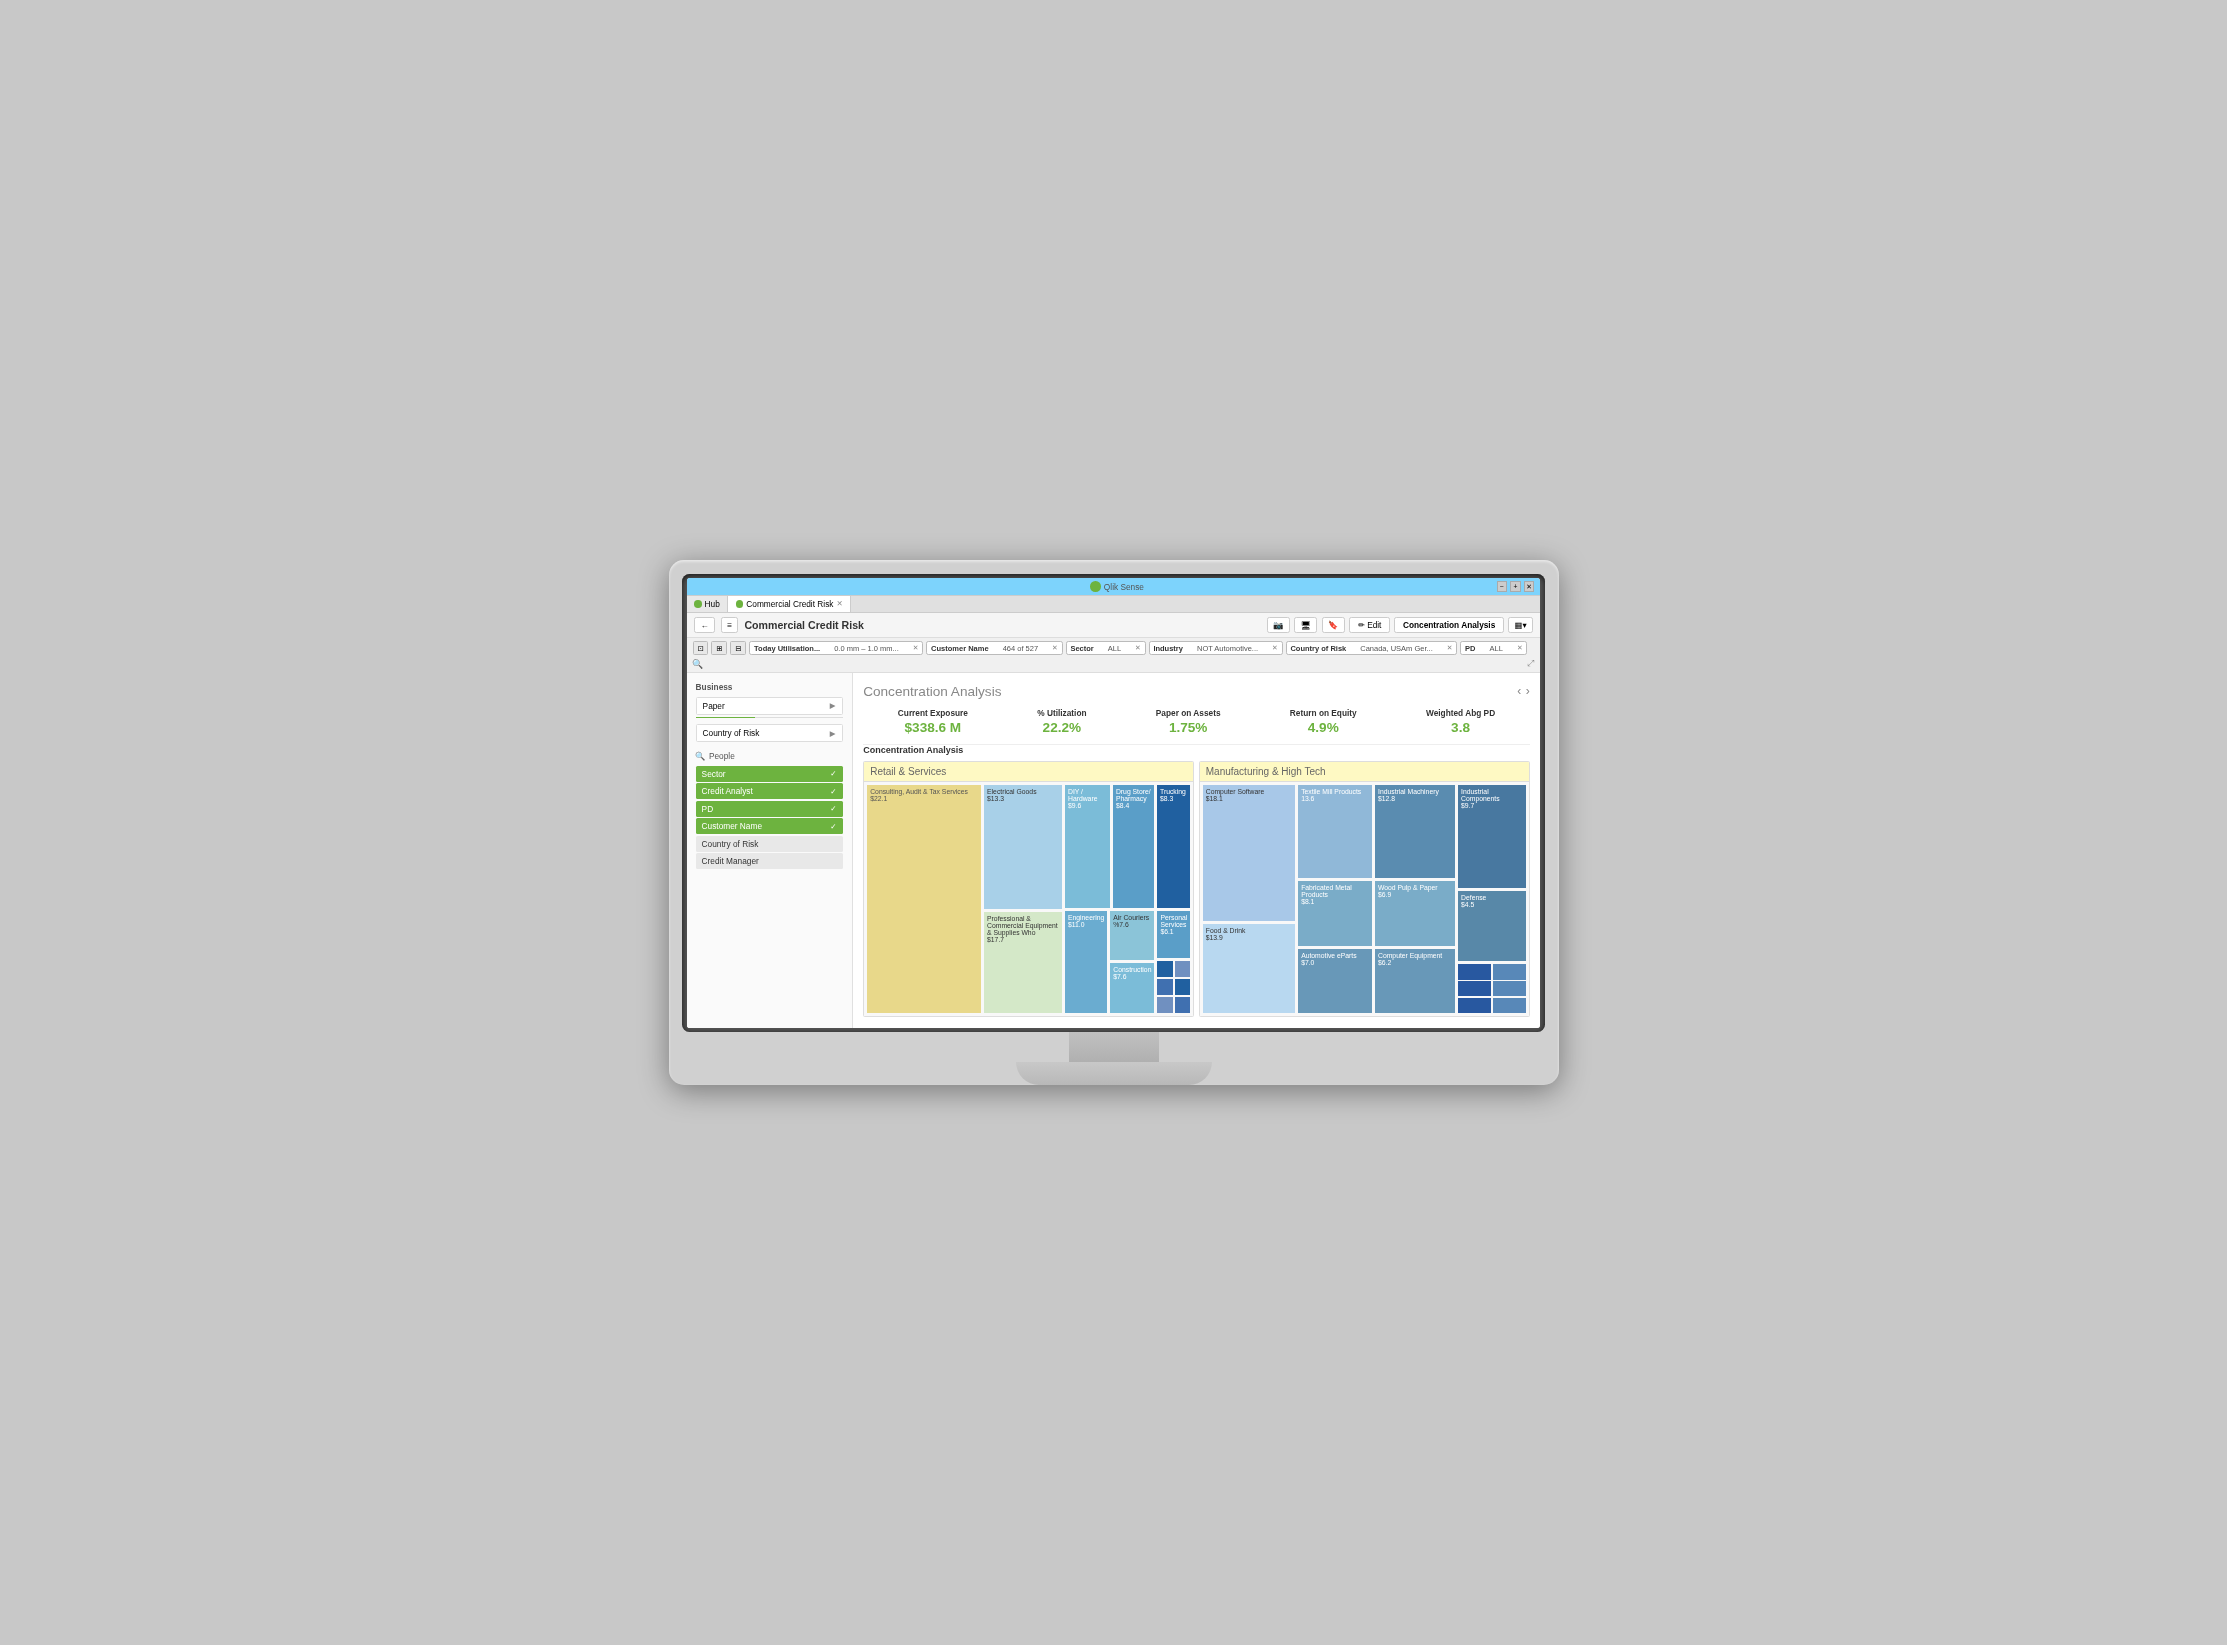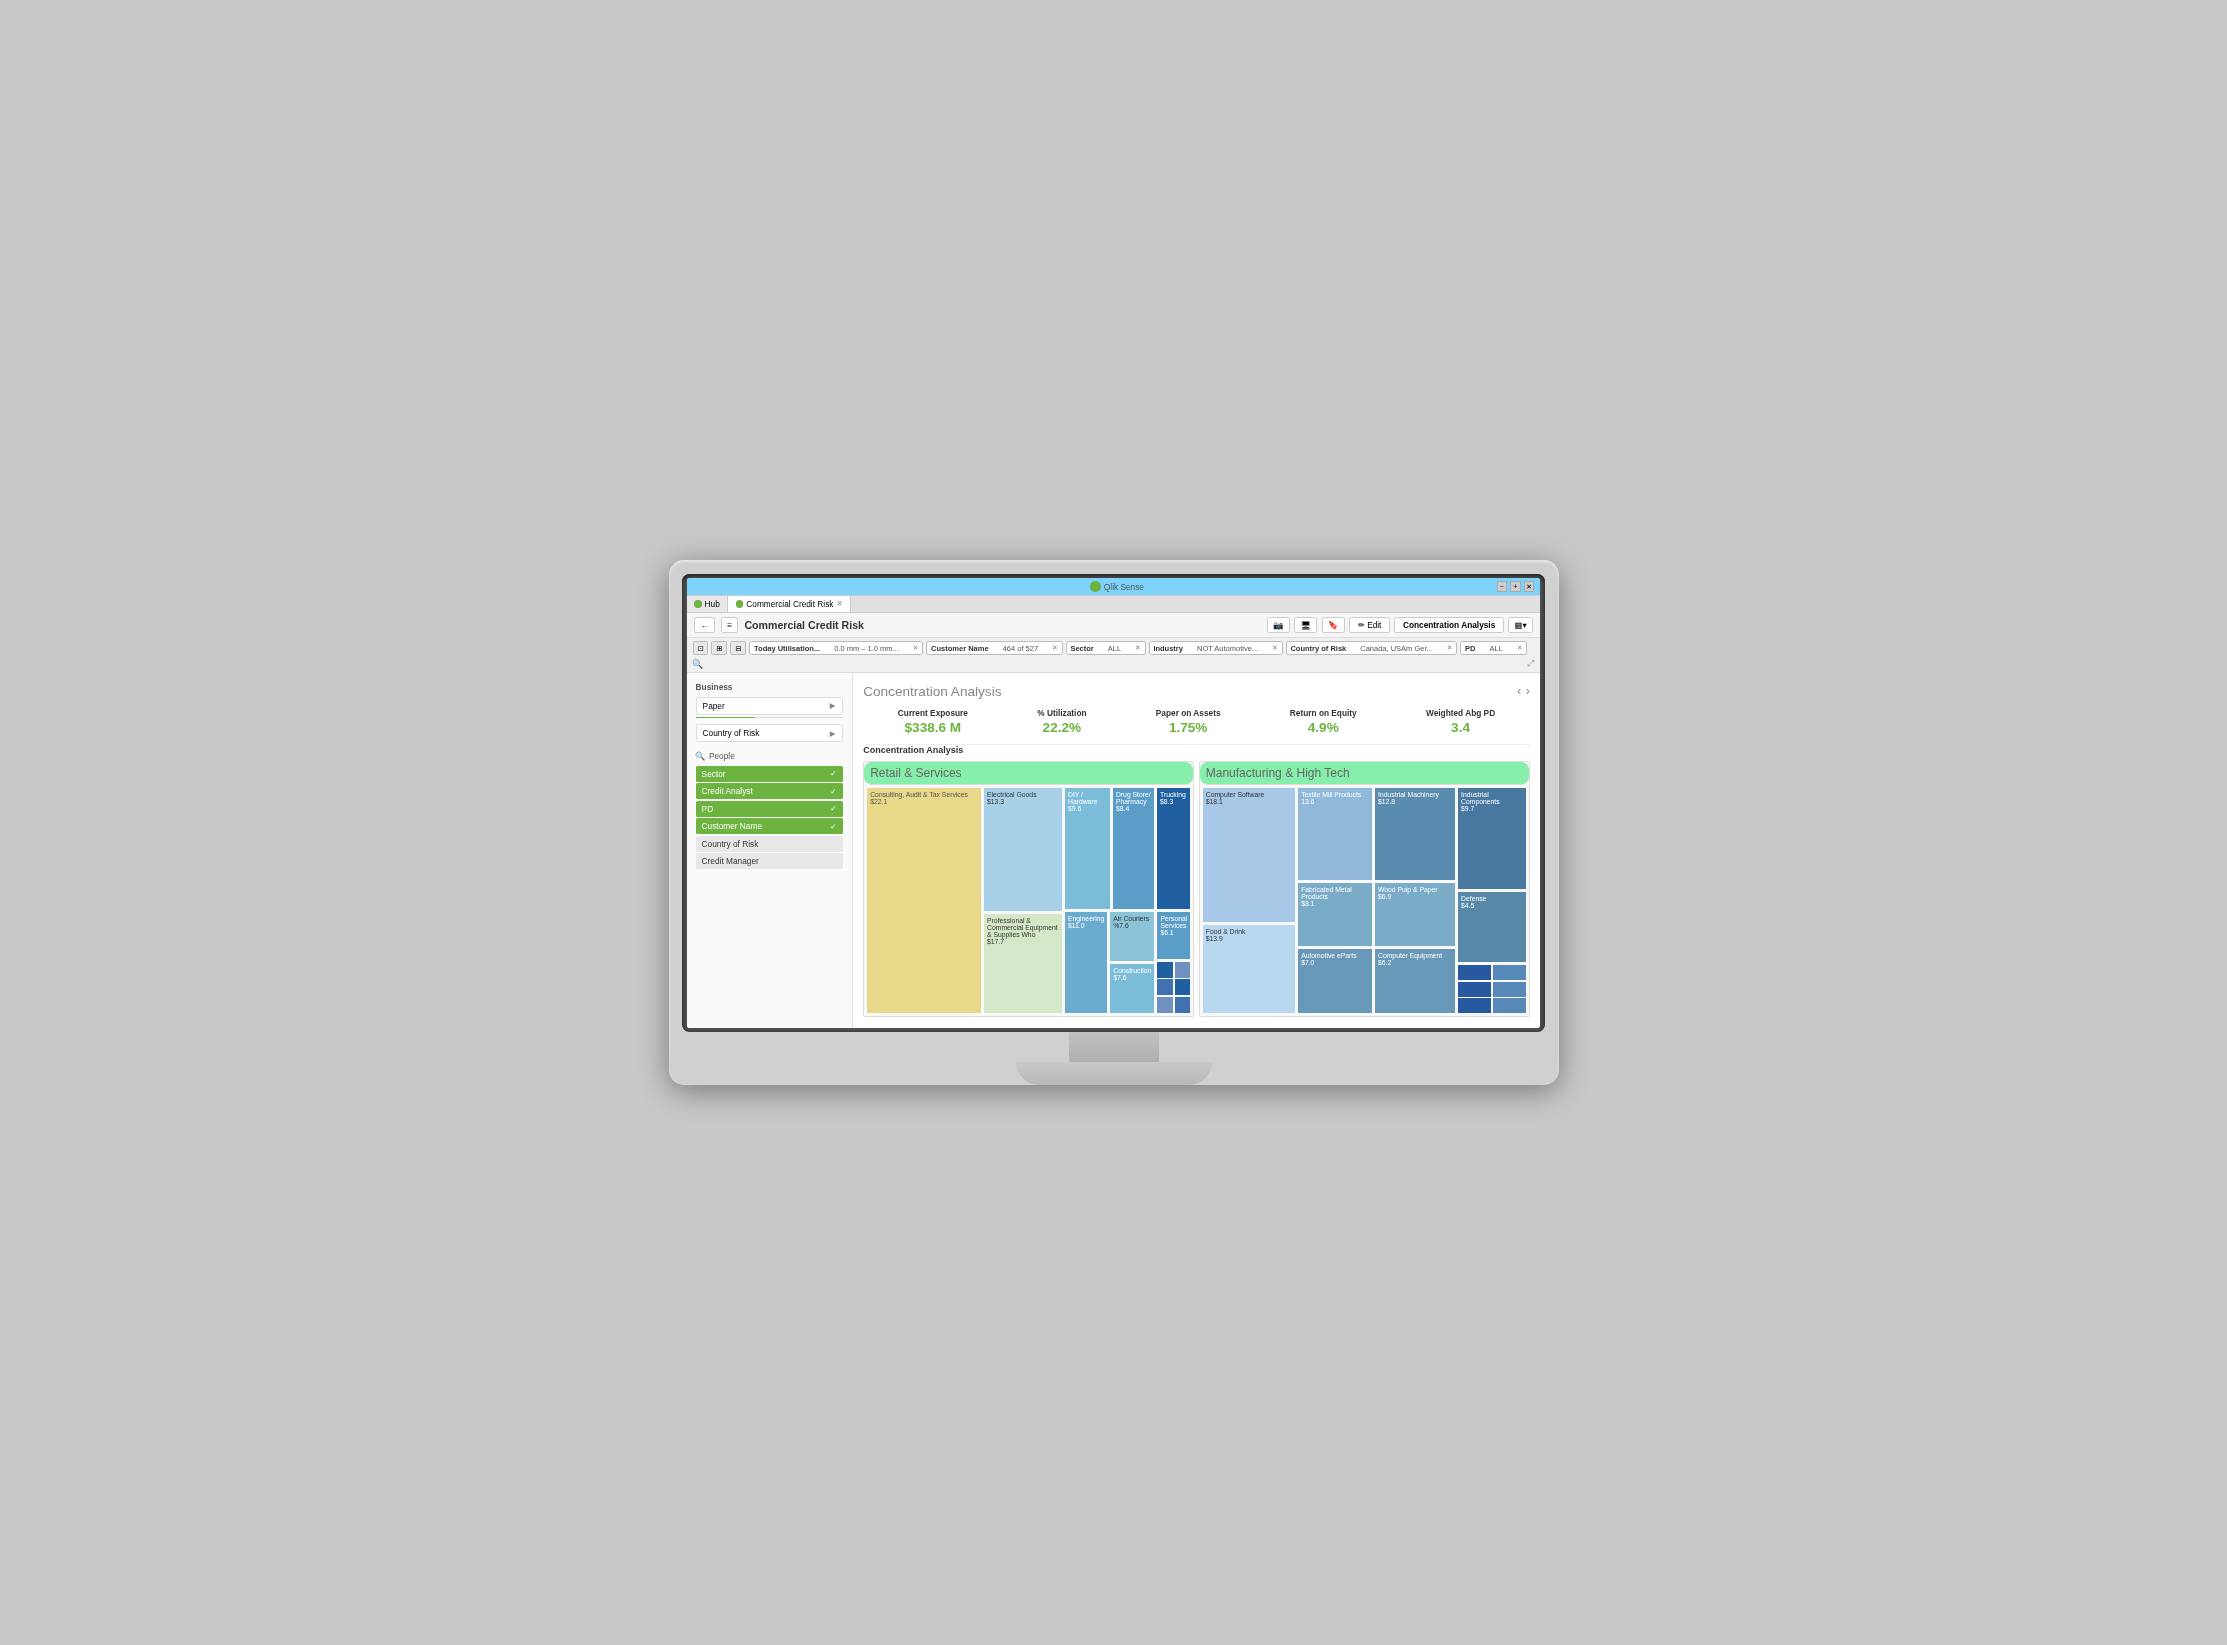--- a/index.html
+++ b/index.html
@@ -361,26 +361,25 @@
     .treemap-half {
       flex: 1;
       border: 0.8px solid #ddd;
       border-radius: 1.5px;
       overflow: hidden;
       background: #f8f8f8;
       display: flex;
       flex-direction: column;
     }
     .treemap-half-title {
-      font-size: 12px;
+      font-size: 10px;
       color: #666;
       padding: 3.8px 6px;
-      background: #86efac;
+      background: #fef9c3;
       border-bottom: 0.8px solid #ddd;
-      border-radius: 8px;
     }
     .treemap-body {
       flex: 1;
       display: flex;
       padding: 3px;
       gap: 3px;
       overflow: hidden;
     }
 
     
@@ -758,21 +757,21 @@
             <div class="kpi-item">
               <div class="kpi-label">Paper on Assets</div>
               <div class="kpi-value">1.75%</div>
             </div>
             <div class="kpi-item">
               <div class="kpi-label">Return on Equity</div>
               <div class="kpi-value">4.9%</div>
             </div>
             <div class="kpi-item">
               <div class="kpi-label">Weighted Abg PD</div>
-              <div class="kpi-value">3.4</div>
+              <div class="kpi-value">3.8</div>
             </div>
           </div>
 
           <div class="treemap-section-title">Concentration Analysis</div>
           <div class="treemap-container">
 
             <div class="treemap-half">
               <div class="treemap-half-title">Retail &amp; Services</div>
               <div class="treemap-body">
 

